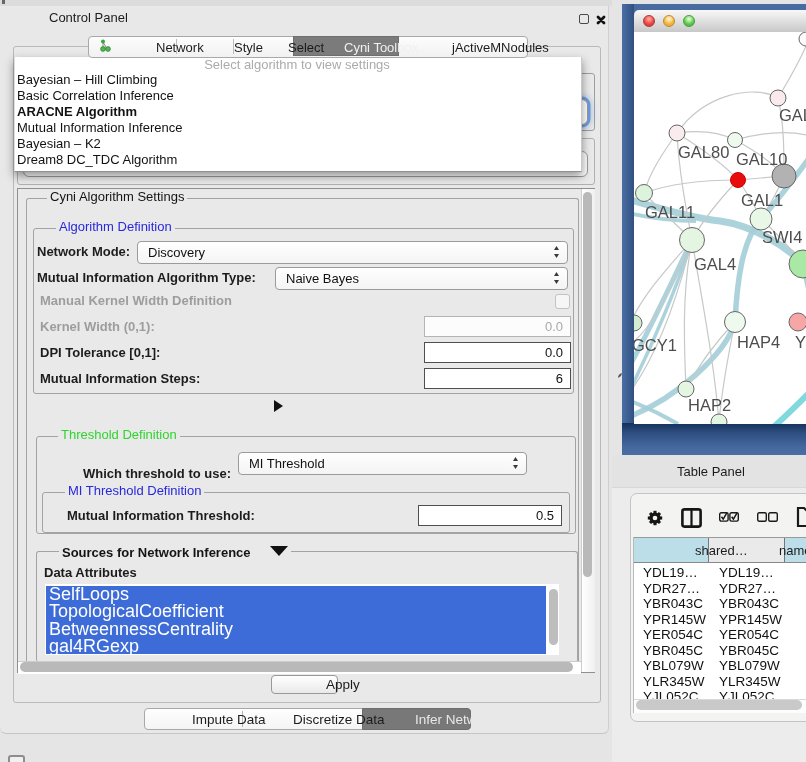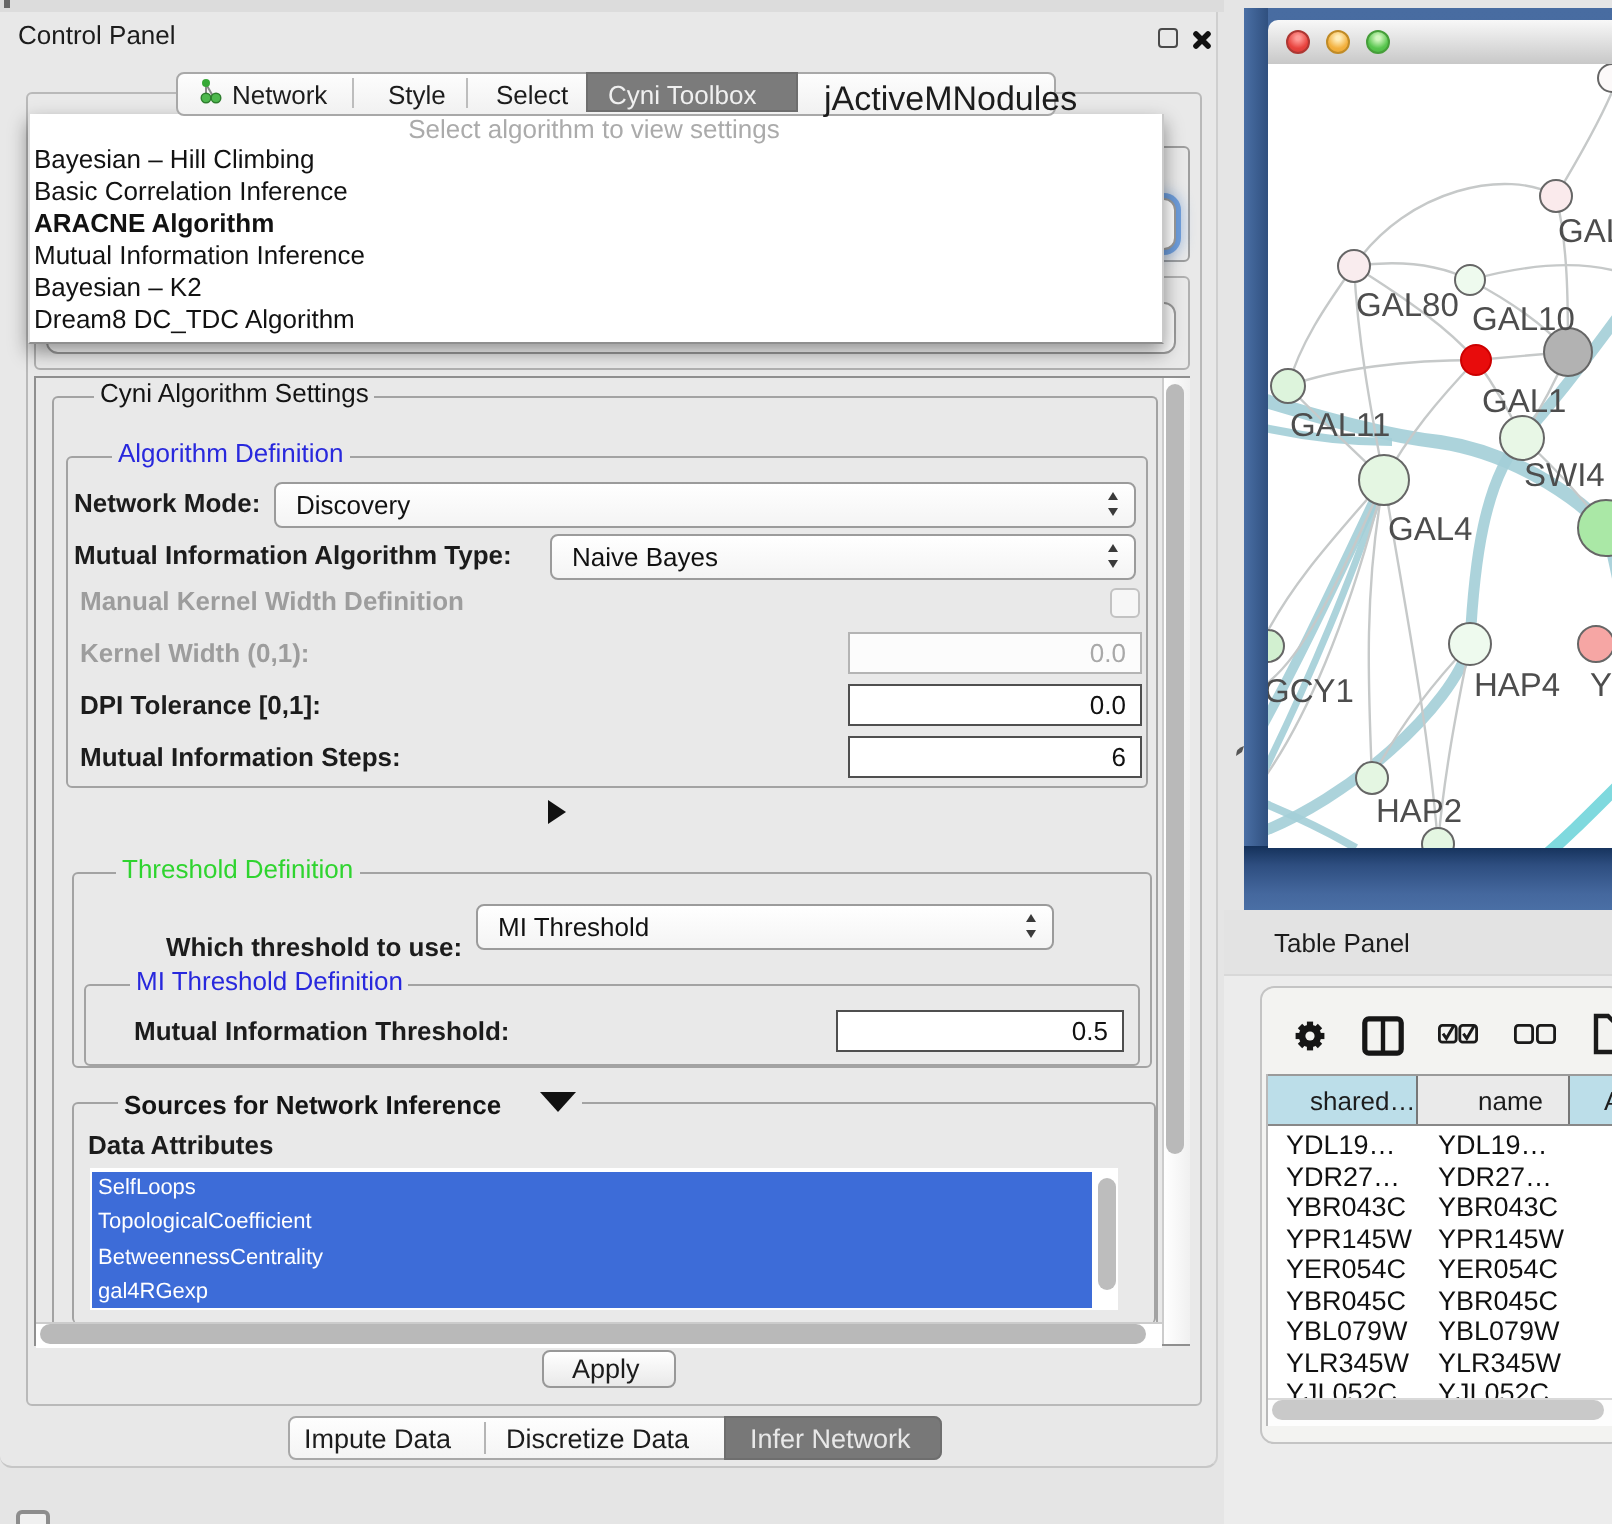--- a/index.html
+++ b/index.html
@@ -1,20 +1,20 @@
 <!DOCTYPE html>
 <html><head>
 <meta charset="utf-8">
 <style>
   html,body{margin:0;padding:0;}
   body{width:806px;height:762px;overflow:hidden;background:#e5e5e5;
        font-family:"Liberation Sans",sans-serif;}
   .abs{position:absolute;}
   #stage{position:relative;width:806px;height:762px;overflow:hidden;}
-  .lbl{position:absolute;font-size:13px;color:#1c1c1c;white-space:nowrap;}
+  .lbl{position:absolute;font-size:13px;color:#1c1c1c;white-space:nowrap;margin-left:40px;}
   .blbl{position:absolute;font-size:13px;font-weight:bold;color:#1c1c1c;white-space:nowrap;}
   .glbl{position:absolute;font-size:13px;font-weight:bold;color:#9d9d9d;white-space:nowrap;}
   .tbox{position:absolute;border:1px solid #a3a3a3;border-radius:3px;}
   .ttl{position:absolute;top:-10px;font-size:13px;background:#e9e9e9;padding:0 3px;white-space:nowrap;margin-left:19px;}
   .combo{position:absolute;height:21px;background:linear-gradient(#ffffff,#f4f4f4);
          border:1px solid #9b9b9b;border-radius:4px;}
   .combo .ct{position:absolute;left:10px;top:3px;font-size:13px;color:#111;}
   .carr{position:absolute;right:7px;top:3px;width:7px;height:14px;}
   .fld{position:absolute;height:19px;background:#fff;border:1px solid #4f4f4f;
        font-size:13px;color:#111;text-align:right;padding:0 7px;line-height:19px;}
@@ -47,21 +47,21 @@
   <svg class="abs" style="left:100px;top:39px;z-index:3;" width="13" height="13" viewBox="0 0 13 13">
     <path d="M3 3 L7 10 M3 3 L3 10 M3 10 L7 10" stroke="#8a8a8a" stroke-width="1"></path>
     <circle cx="3" cy="2.5" r="2" fill="#37a837"></circle>
     <circle cx="3" cy="10" r="2.4" fill="#4db84d" stroke="#2e7d2e" stroke-width="0.7"></circle>
     <circle cx="8" cy="10" r="2.4" fill="#4db84d" stroke="#2e7d2e" stroke-width="0.7"></circle>
   </svg>
   <div class="lbl" style="left:116px;top:40px;z-index:3;">Network</div>
   <div class="lbl" style="left:194px;top:40px;z-index:3;">Style</div>
   <div class="lbl" style="left:248px;top:40px;z-index:3;">Select</div>
   <div class="lbl" style="left:304px;top:40px;color:#f0f0f0;z-index:3;">Cyni Toolbox</div>
-  <div class="lbl" style="left:412px;top:40px;z-index:3;font-size:17px;">jActiveMNodules</div>
+  <div class="lbl" style="left:412px;top:40px;z-index:3;font-size:13px;">jActiveMNodules</div>
 
   <div class="abs" style="left:13px;top:46px;width:588px;height:657px;background:#e9e9e9;
        border:1px solid #b9b9b9;border-radius:3px;box-sizing:border-box;"></div>
 
   <div class="abs" style="left:17px;top:73px;width:578px;height:58px;border:1px solid #9e9e9e;
        border-radius:3px;box-sizing:border-box;"></div>
   <div class="abs" style="left:17px;top:138px;width:578px;height:47px;border:1px solid #b0b0b0;
        border-radius:3px;box-sizing:border-box;"></div>
   <div class="abs" style="left:17px;top:188px;width:578px;height:485px;border:1px solid #8f8f8f;
        box-sizing:border-box;"></div>
@@ -122,21 +122,21 @@
   </div>
   <div class="blbl" style="left:67px;top:508px;">Mutual Information Threshold:</div>
   <div class="fld" style="left:418px;top:505px;width:128px;">0.5</div>
 
   <div class="tbox" style="left:36px;top:551px;width:540px;height:110px;border-bottom:none;">
     <span class="ttl" style="left:3px;top:-7px;font-weight:bold;color:#141414;">Sources for Network Inference <span style="display:inline-block;width:0;height:0;border-top:10px solid #111;border-left:9px solid transparent;border-right:9px solid transparent;vertical-align:1px;margin-left:16px;"></span></span>
   </div>
   <div class="blbl" style="left:44px;top:565px;">Data Attributes</div>
   <div class="abs" style="left:45px;top:584px;width:514px;height:71px;background:#fff;"></div>
   <div class="abs" style="left:46px;top:586px;width:500px;height:68px;background:#3d6cd8;
-       font-size:11px;color:#fff;line-height:17.4px;padding-left:3px;box-sizing:border-box;overflow:hidden;">
+       font-size:18px;color:#fff;line-height:17.4px;padding-left:3px;box-sizing:border-box;overflow:hidden;">
     SelfLoops<br>TopologicalCoefficient<br>BetweennessCentrality<br>gal4RGexp
   </div>
   <div class="abs" style="left:549px;top:589px;width:9px;height:56px;background:#bdbdbd;border-radius:5px;"></div>
 
   <div class="abs" style="left:581px;top:189px;width:13px;height:483px;
        background:linear-gradient(90deg,#ffffff,#f0f0f0);border-left:1px solid #cccccc;"></div>
   <div class="abs" style="left:583px;top:192px;width:9px;height:385px;background:#b9b9b9;border-radius:5px;"></div>
   <div class="abs" style="left:18px;top:661px;width:563px;height:12px;background:#fff;border-top:1px solid #cccccc;"></div>
   <div class="abs" style="left:20px;top:662px;width:553px;height:10px;background:#b9b9b9;border-radius:5px;"></div>
 

